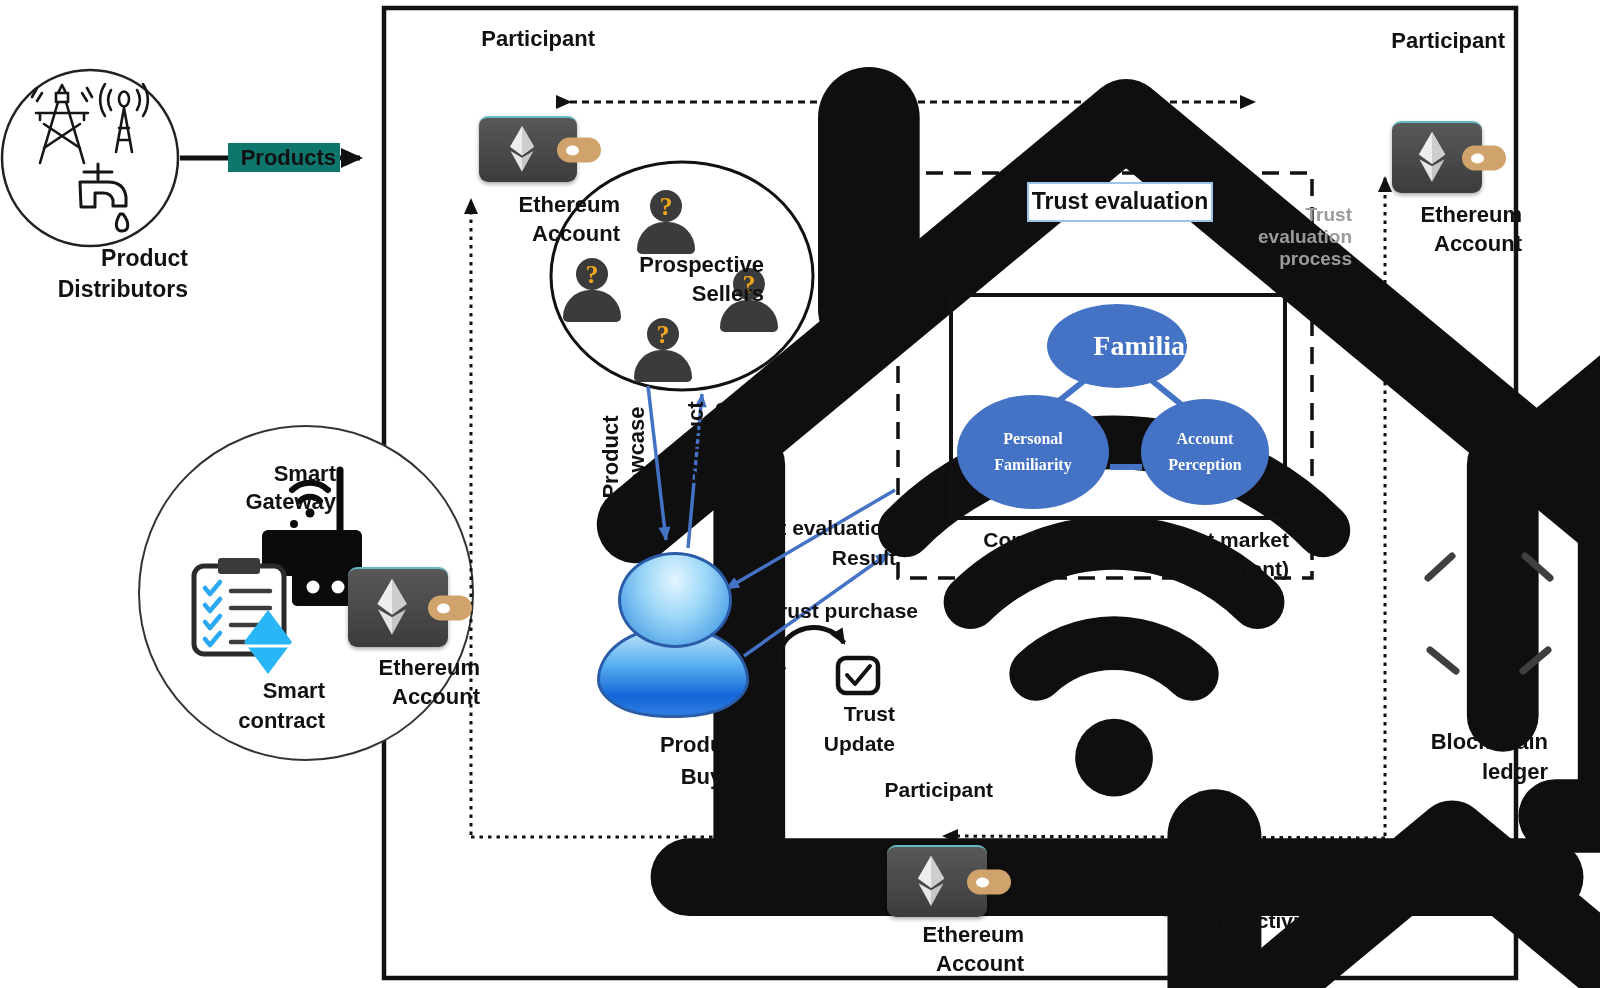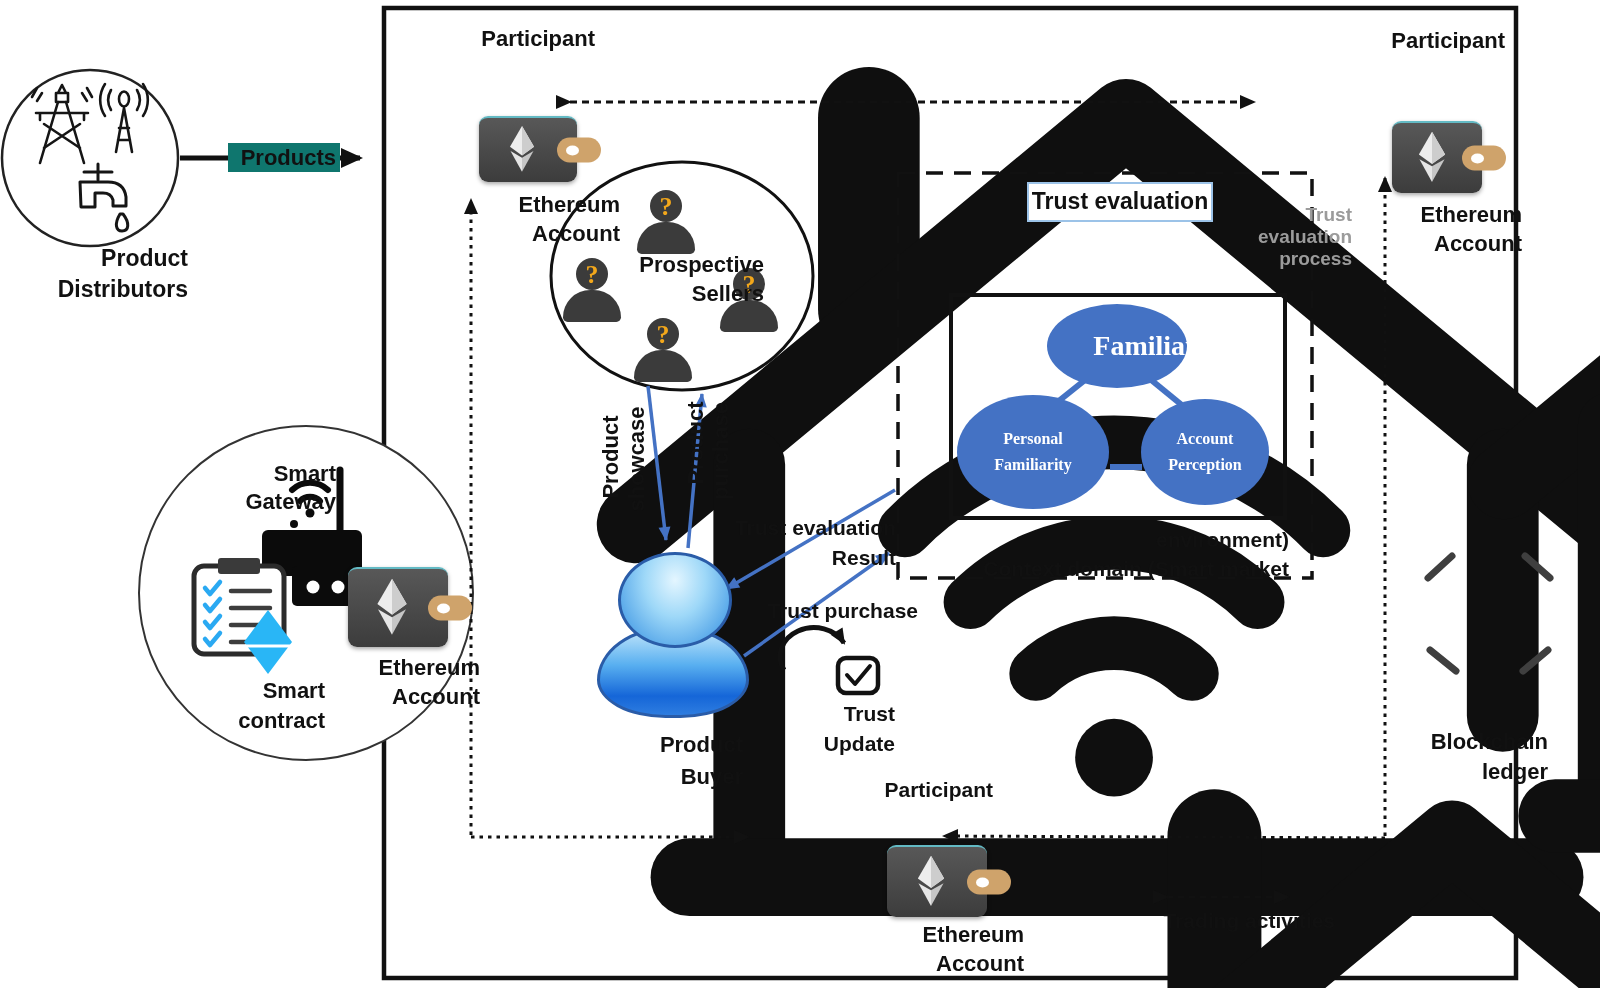--- a/index.html
+++ b/index.html
@@ -317,22 +317,22 @@
       <div>Buyer</div>
 </div>
 
 <div class="title-box" style="left:1027px;top:182px;width:182px;height:36px;line-height:35px">Trust evaluation</div>
 <div class="lbl lbl2 gray" style="left:1206px;top:204px;width:146px">
   <div>Trust</div>
       <div>evaluation</div>
       <div>process</div>
 </div>
 <div class="lbl lbl2" style="left:947px;top:525px;width:342px;font-size:21px;line-height:29px">
-  <div>environment)</div>
-      <div>Context domain (Smart market</div>
+  <div>Context domain (Smart market</div>
+      <div>environment)</div>
 </div>
 
 <div class="ellipse-text" style="left:1161px;top:346px;font-size:28px">Familiarity</div>
 <div class="ellipse-text" style="left:1033px;top:452px">
   <div>Personal</div>
       <div>Familiarity</div>
 </div>
 <div class="ellipse-text" style="left:1205px;top:452px">
   <div>Account</div>
       <div>Perception</div>

